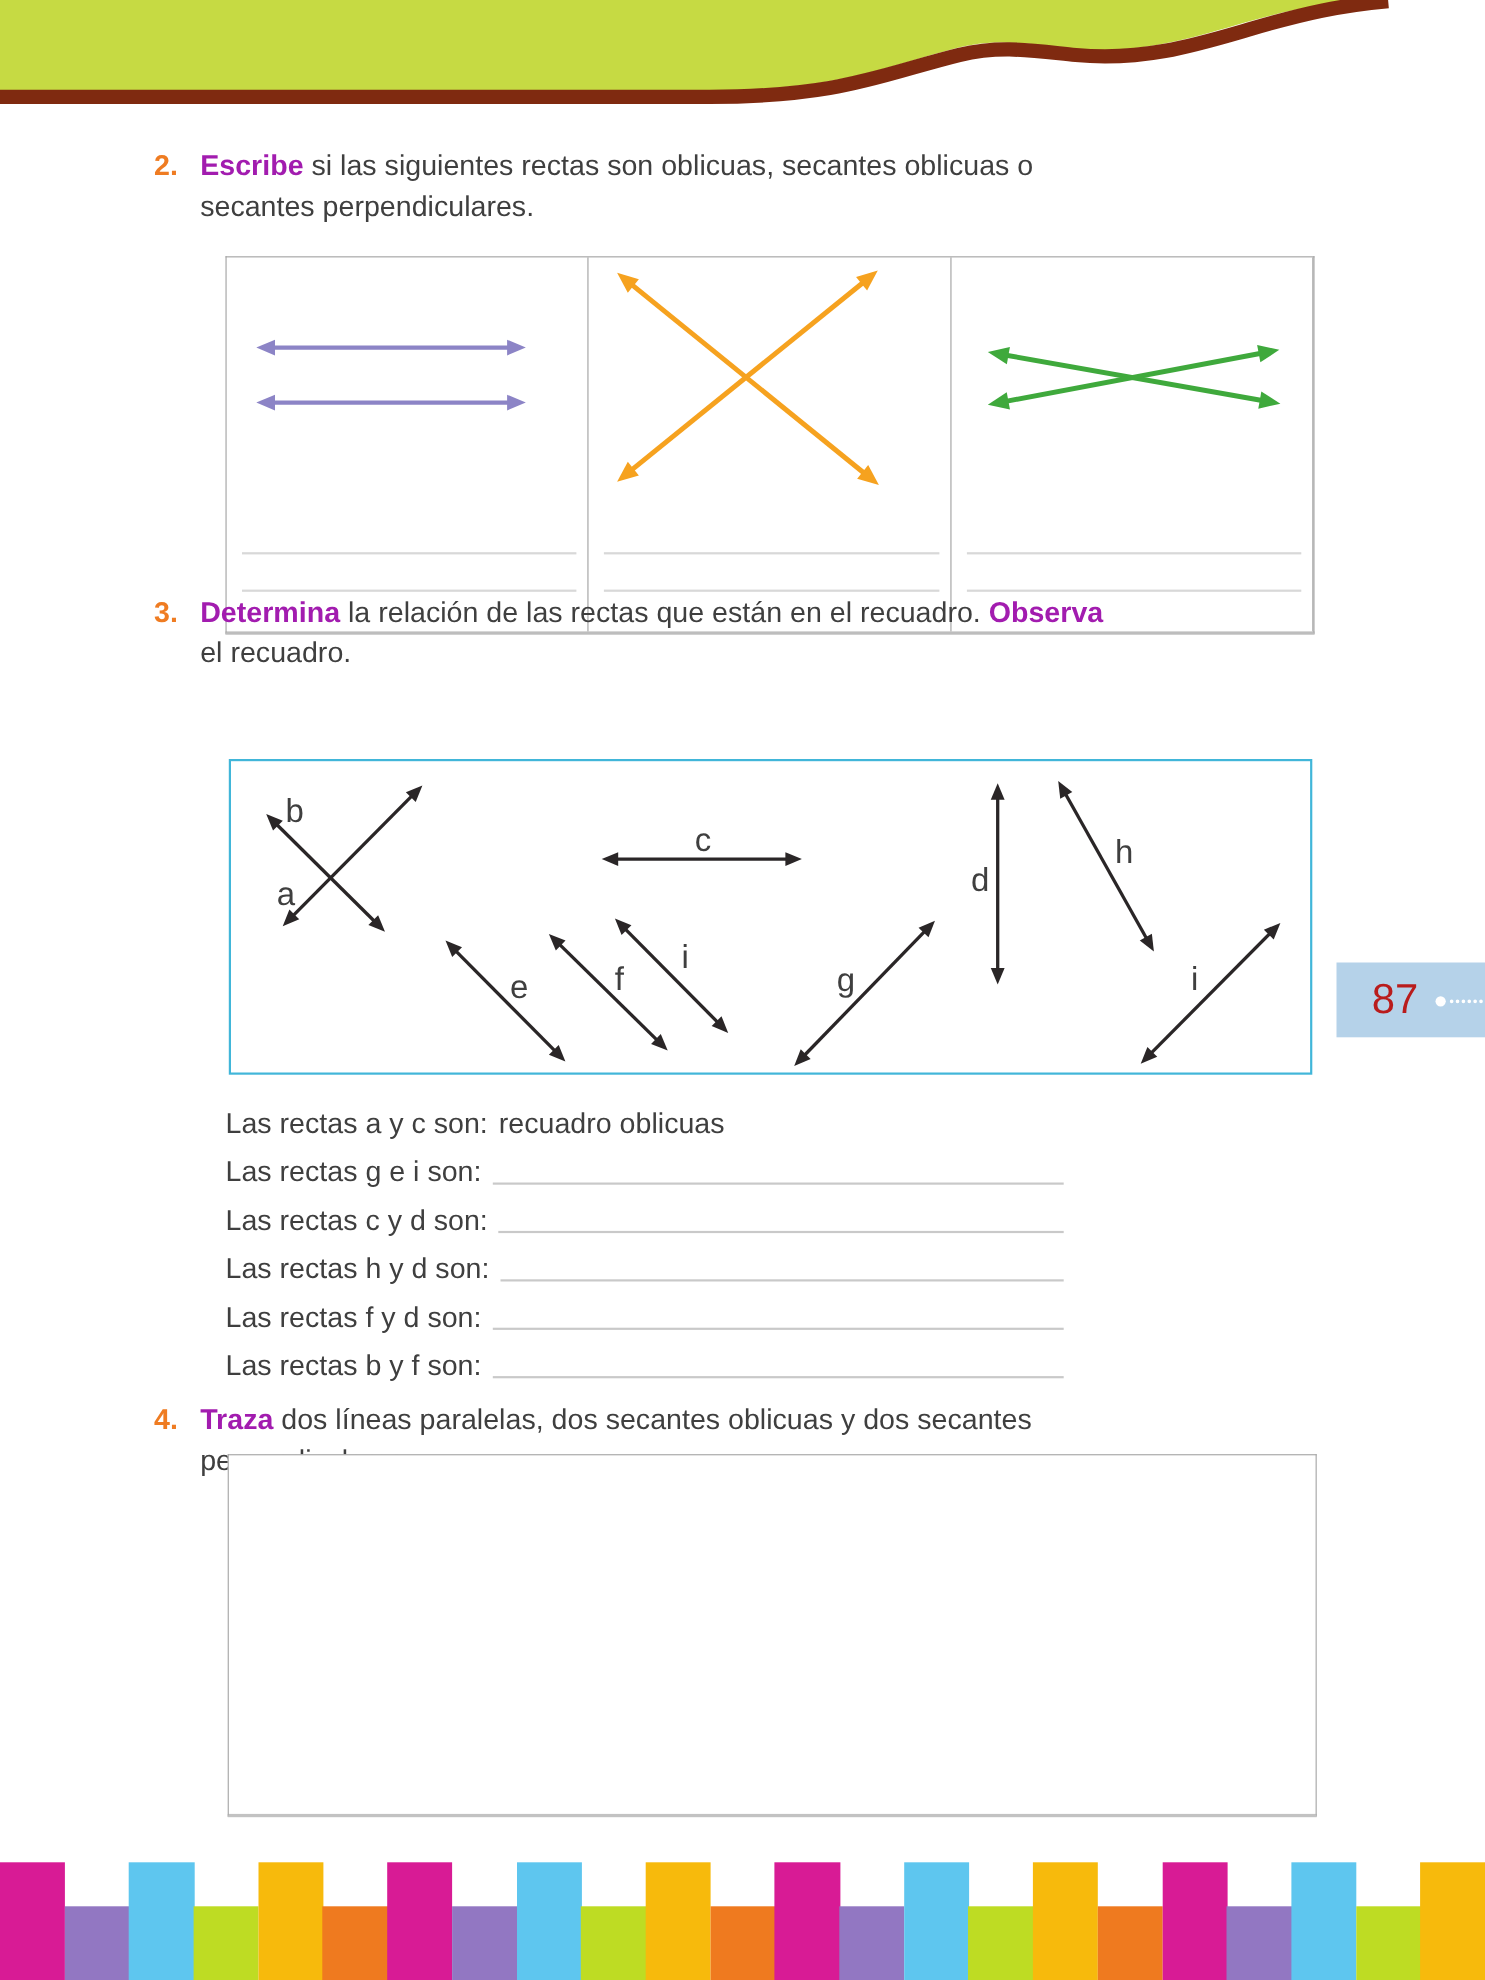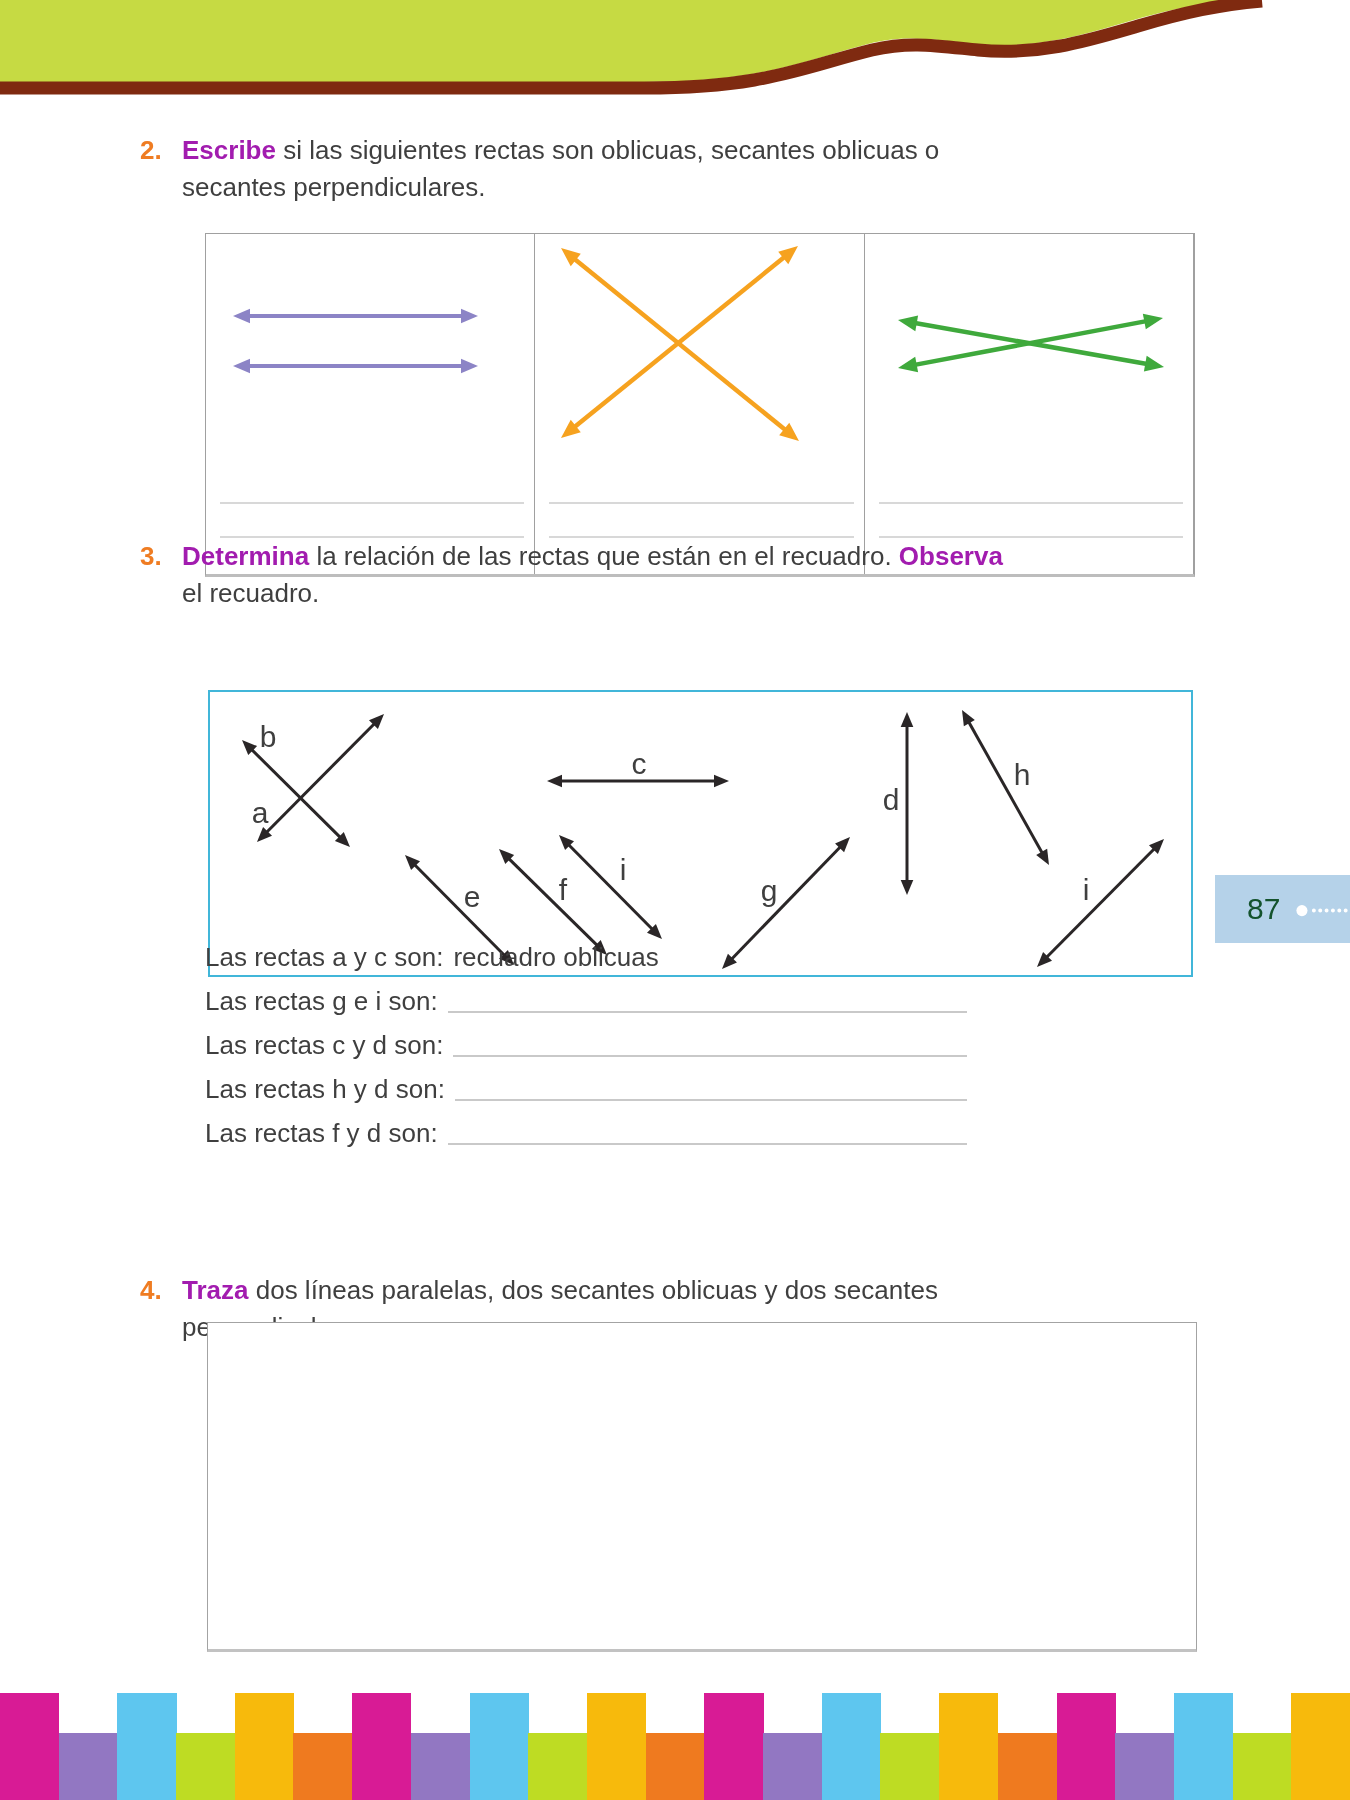--- a/index.html
+++ b/index.html
@@ -18,24 +18,24 @@
   .cell{flex:1;position:relative;border-right:1px solid #a0a0a0;}
   .cell:last-child{border-right:none;}
   .cell .ansln{position:absolute;left:14px;right:10px;border-top:2px solid #d8d8d8;height:0;}
   .ansln.l1{top:268px;} .ansln.l2{top:302px;}
   .strip > svg{position:absolute;left:0;top:0;pointer-events:none;}
   
   .bluebox{position:absolute;left:208px;top:690px;width:981px;height:283px;border:2px solid #41b6d9;}
   
   .tab{position:absolute;left:1215px;top:875px;width:135px;height:68px;background:#b5d2e9;
        display:flex;align-items:center;}
-  .tab .pg{font-size:30px;color:#14532d;margin-left:32px;}
+  .tab .pg{font-size:38px;color:#b91c1c;margin-left:32px;}
   .tab svg{margin-left:14px;}
   
-  .answers{position:absolute;left:205px;top:932px;width:762px;}
+  .answers{position:absolute;left:205px;top:996px;width:762px;}
   .ansrow{display:flex;align-items:flex-end;height:44px;font-size:26px;}
   .ansrow .lbl{white-space:nowrap;line-height:38px;}
   .ansrow .fill{line-height:38px;margin-left:10px;white-space:nowrap;}
   .ansrow .blank{flex:1;margin:0 0 7px 10px;border-bottom:2px solid #c9c9c9;}
   
   .box4{position:absolute;left:207px;top:1322px;width:988px;height:326px;
         border:1px solid #a3a3a3;border-bottom:3px solid #c2c2c2;background:#fff;}
   
   .band{position:absolute;left:0;bottom:0;width:1350px;height:107px;}
   .band .bar{position:absolute;bottom:0;}
@@ -188,20 +188,24 @@
     <div class="ansrow">
       <span class="lbl">Las rectas c y d son:</span>
       <span class="blank"></span>
     </div>
     <div class="ansrow">
       <span class="lbl">Las rectas h y d son:</span>
       <span class="blank"></span>
     </div>
     <div class="ansrow">
       <span class="lbl">Las rectas f y d son:</span>
+      <span class="blank"></span>
+    </div>
+    <div class="ansrow">
+      <span class="lbl">Las rectas b y f son:</span>
       <span class="blank"></span>
     </div>
   </div>
 
   <div class="hdr" style="top:1272px">
     <span class="num">4.</span>
     <div class="txt" style="width:880px"><b>Traza</b><span> dos líneas paralelas, dos secantes oblicuas y dos secantes perpendiculares.</span></div>
   </div>
 
   <div class="box4"></div>

